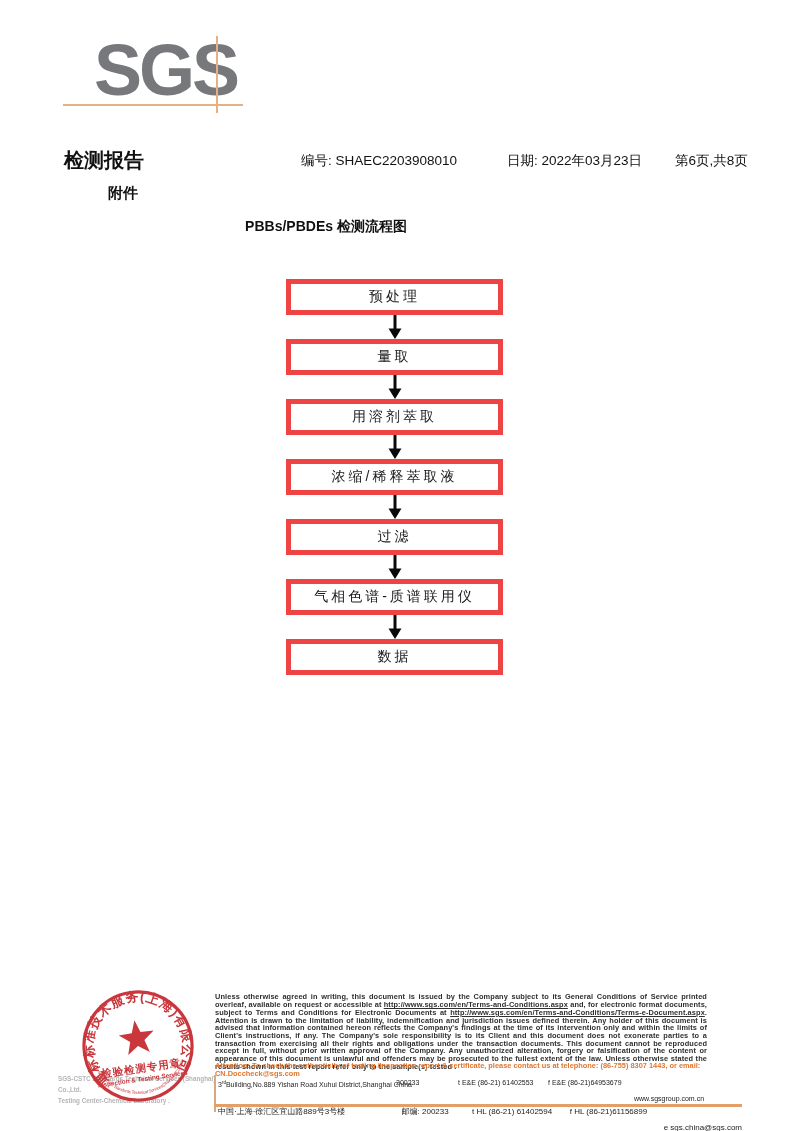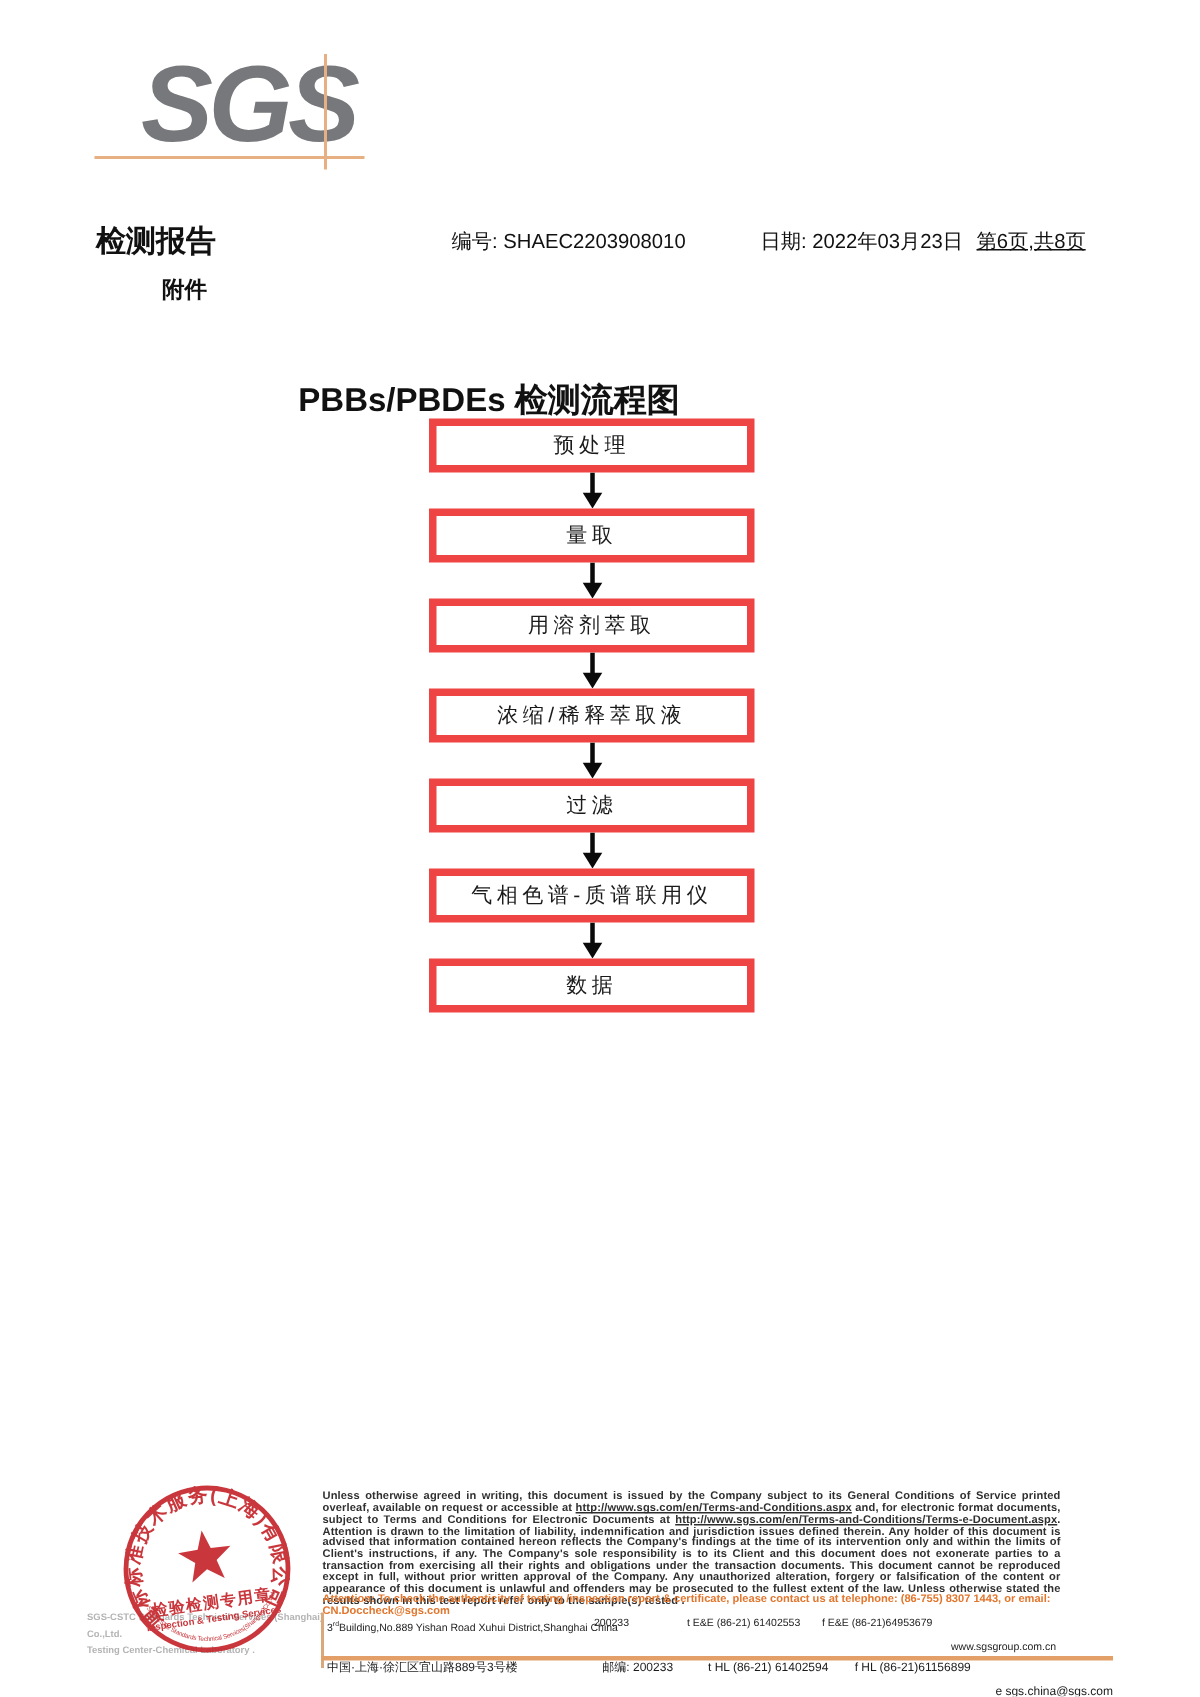--- a/index.html
+++ b/index.html
@@ -5,34 +5,33 @@
   html,body { margin:0; padding:0; background:#ffffff; }
   .page {
     position:relative; width:800px; height:1131px; background:#ffffff;
     font-family:"Liberation Sans","DejaVu Sans",sans-serif; overflow:hidden;
   }
   
   .logo-text {
     position:absolute; left:94px; top:34px; font-size:72px; line-height:1;
     font-weight:bold; color:#77787b; letter-spacing:-3px;
     font-family:"Liberation Sans","DejaVu Sans",sans-serif;
-    font-style:italic;
   }
   .logo-hline { position:absolute; left:63px; top:104px; width:180px; height:2px; background:#e7b083; }
   .logo-vline { position:absolute; left:216px; top:36px; width:2px; height:77px; background:#e7b083; }
   
   .report-title { position:absolute; left:64px; top:147px; font-size:20px; font-weight:bold; color:#111;text-align:center; }
   .hmeta { position:absolute; top:152px; font-size:13.5px; color:#111; white-space:nowrap;margin-left:18px; }
   .h-no   { left:283px; }
   .h-date { left:489px; }
-  .h-page { left:633px;text-decoration:underline; }
+  .h-page { left:657px; }
   .attachment { position:absolute; left:64px; top:184px; font-size:15px; font-weight:bold; color:#111;padding-left:44px; }
   
   .flow-title { position:absolute; left:0; top:218px; width:652px; text-align:center;
-    font-size:22px; font-weight:bold; color:#111;margin-top:34px; }
+    font-size:14px; font-weight:bold; color:#111; }
   .flow-wrap { position:absolute; left:286px; top:279px; width:217px; display:flex; flex-direction:column; }
   .flow-box {
     box-sizing:border-box; width:217px; height:36px; border:5px solid #ef4444; background:#fff;
     display:flex; align-items:center; justify-content:center;
     font-size:14px; letter-spacing:3px; color:#1a1a1a; white-space:nowrap;
   }
   .flow-arrow { height:24px; display:flex; align-items:center; justify-content:center; }
   
   .stamp-svg { position:absolute; left:68px; top:984px; opacity:0.92; }
   .company-gray { position:absolute; left:58px; top:1073px; width:175px;

